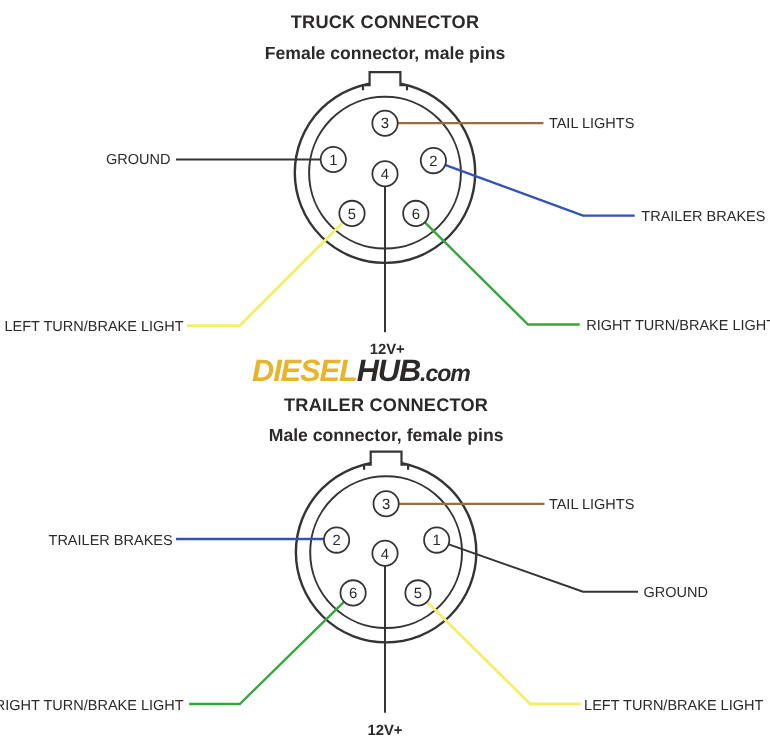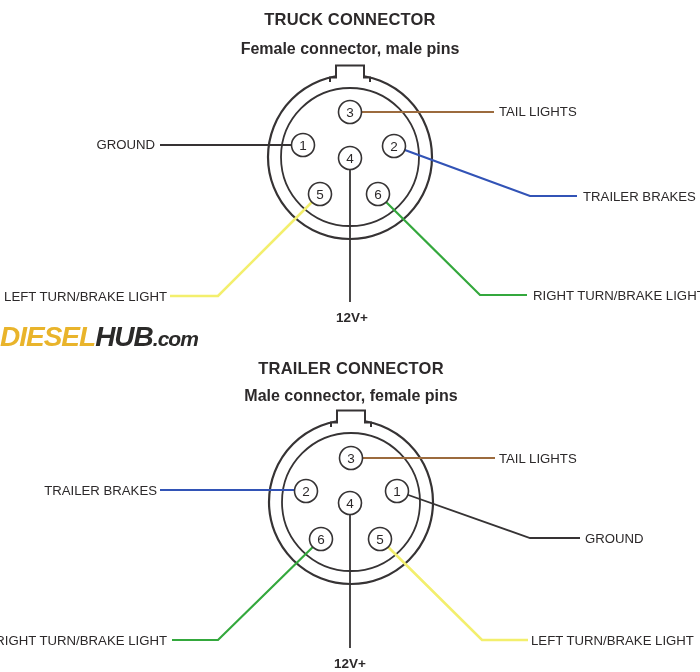--- a/index.html
+++ b/index.html
@@ -14,21 +14,21 @@
   .lbl{font-size:13.2px;}
   .pin-num{font-size:13.5px;}
   .power{font-size:13.5px;font-weight:bold;}
   .anchor-mid{text-anchor:middle;}
   .anchor-end{text-anchor:end;}
   .ring{fill:#ffffff;stroke:#363334;}
   .tab{fill:#ffffff;stroke:#363334;stroke-width:2;}
   .pin-circle{fill:#ffffff;stroke:#363334;stroke-width:1.6;}
   .wire{fill:none;}
   .logo{
-    position:absolute;left:0;top:323px;width:656px;text-align:left;
+    position:absolute;left:0;top:323px;width:656px;text-align:center;
     font-style:italic;font-weight:bold;line-height:28px;letter-spacing:-1px;
     white-space:nowrap;user-select:none;
   }
   .logo-diesel{font-size:28px;}
   .logo-hub{font-size:28px;}
   .logo-com{font-size:21px;}
 </style>
 </head>
 <body>
 

